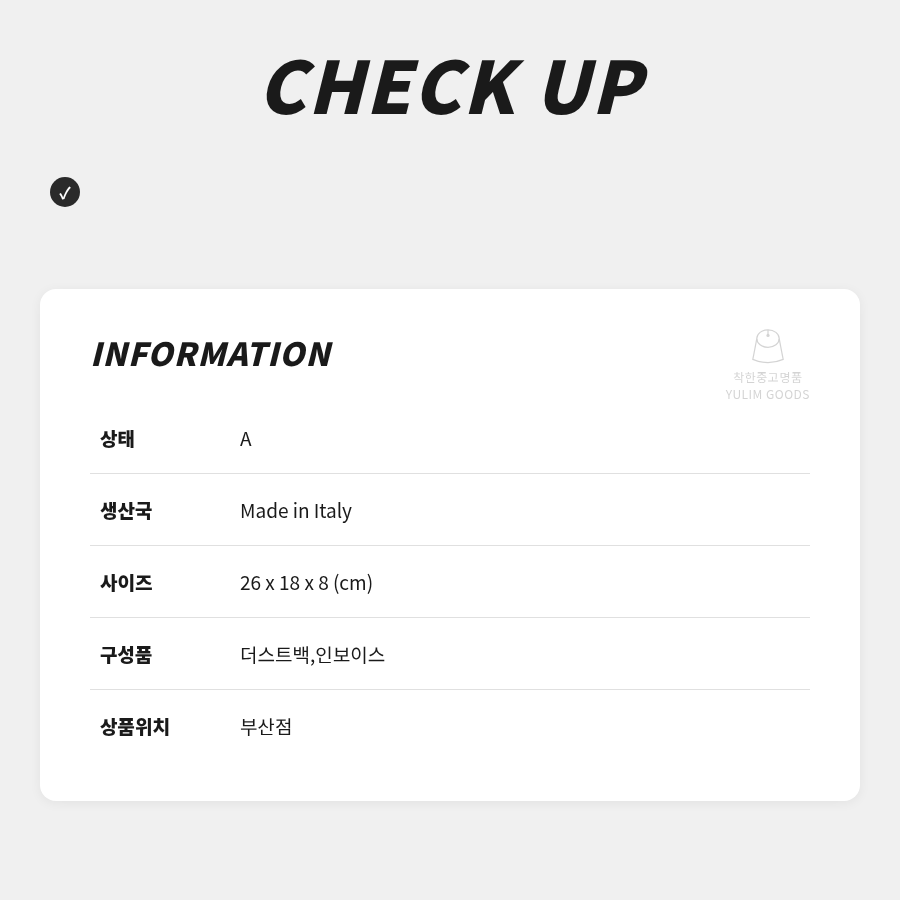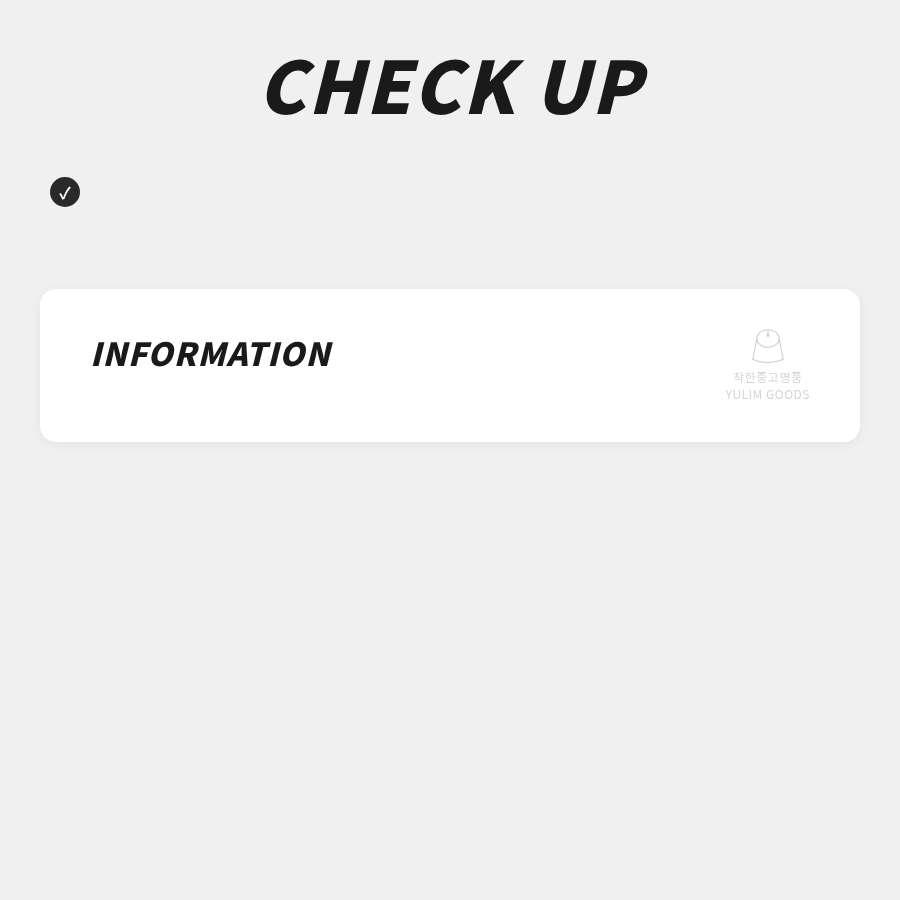--- a/index.html
+++ b/index.html
@@ -168,13 +168,37 @@
         <ellipse cx="25" cy="12" rx="14" ry="11" stroke="#555" stroke-width="1.5" fill="none"></ellipse>
         <path d="M11 12 Q8 28 6 38 Q15 42 25 42 Q35 42 44 38 Q42 28 39 12" stroke="#555" stroke-width="1.5" fill="none"></path>
         <line x1="25" y1="1" x2="25" y2="8" stroke="#555" stroke-width="1.5"></line>
         <circle cx="25" cy="8" r="2" fill="#555"></circle>
       </svg>
       <span class="watermark-text">착한중고명품</span>
       <span class="watermark-text">YULIM GOODS</span>
     </div>
   </div>
 
+  <table class="info-table">
+    <tbody>
+      <tr>
+        <td class="label-cell">상태</td>
+        <td class="value-cell">A</td>
+      </tr>
+      <tr>
+        <td class="label-cell">생산국</td>
+        <td class="value-cell">Made in Italy</td>
+      </tr>
+      <tr>
+        <td class="label-cell">사이즈</td>
+        <td class="value-cell">26 x 18 x 8 (cm)</td>
+      </tr>
+      <tr>
+        <td class="label-cell">구성품</td>
+        <td class="value-cell">더스트백,인보이스</td>
+      </tr>
+      <tr>
+        <td class="label-cell">상품위치</td>
+        <td class="value-cell">부산점</td>
+      </tr>
+    </tbody>
+  </table>
 </div>
 
 </body></html>

